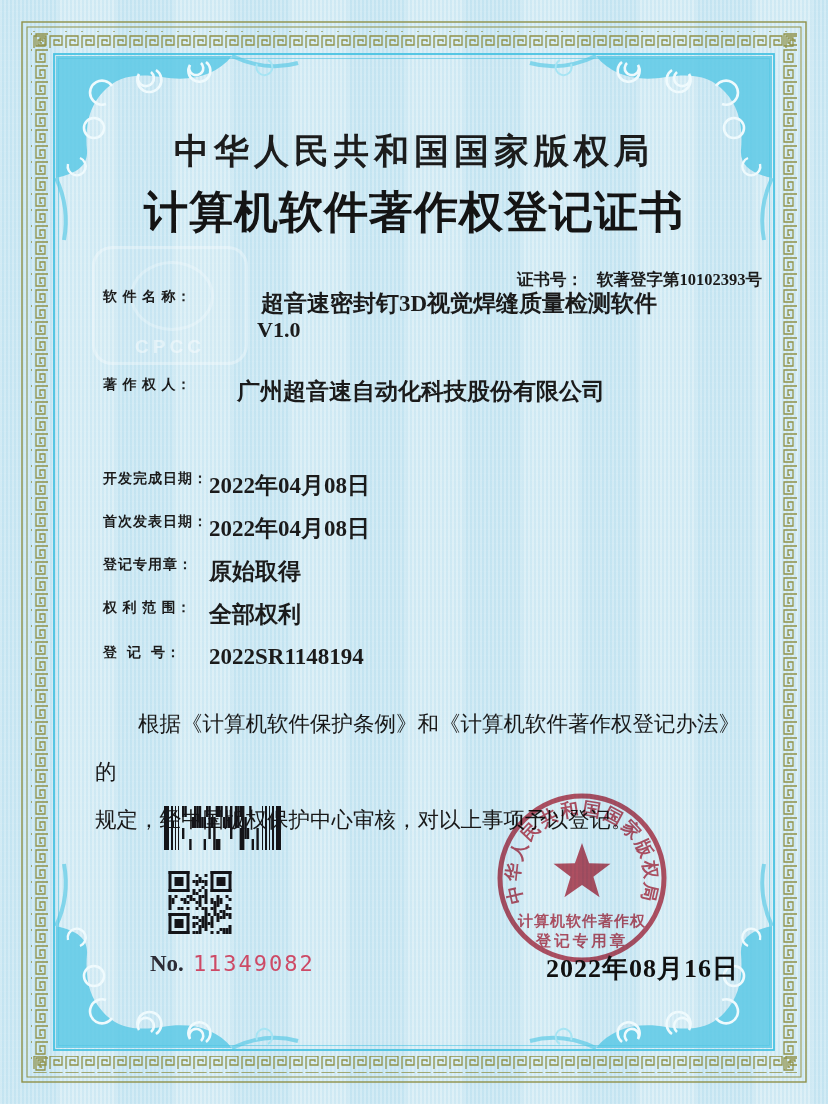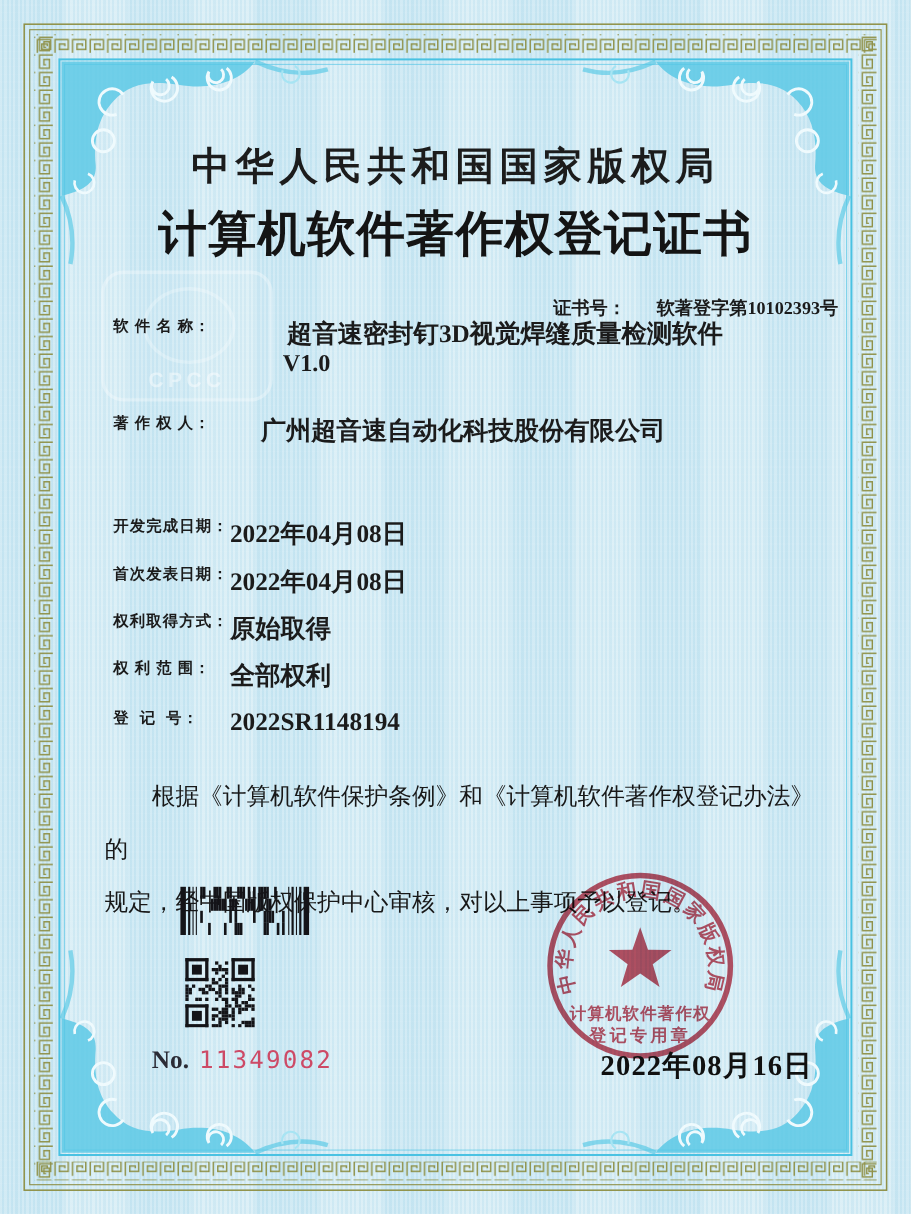--- a/index.html
+++ b/index.html
@@ -16,38 +16,38 @@
   .abs{position:absolute;}
   .authority-title{
     top:128px;left:0;width:100%;text-align:center;
     font-size:35px;font-weight:700;letter-spacing:5px;color:#1c1c1c;
   }
   .certificate-title{
     top:183px;left:0;width:100%;text-align:center;
     font-size:44px;font-weight:700;letter-spacing:1px;color:#141414;
   }
   .cert-no-line{top:249px;right:66px;font-size:16.5px;font-weight:700;white-space:pre;}
-  .cert-no-line .lbl{margin-right:28px;}
+  .cert-no-line .lbl{margin-right:14px;}
   .row{position:absolute;left:0;width:100%;}
   .row .label{position:absolute;left:103px;font-size:14px;font-weight:700;white-space:pre;letter-spacing:1px;}
   .row .value{position:absolute;font-size:23px;font-weight:700;white-space:pre;left:var(--vx);}
   #row-name{top:288px;--vx:261px;}
   #row-name .value2{position:absolute;left:257px;top:29px;font-size:22px;font-weight:700;}
   #row-owner{top:376px;--vx:237px;}
   #row-devdate{top:470px;--vx:209px;}
   #row-pubdate{top:513px;--vx:209px;}
   #row-acq{top:556px;--vx:209px;}
   #row-scope{top:599px;--vx:209px;}
   #row-regno{top:644px;--vx:209px;}
   .statement{top:700px;left:95px;width:655px;font-size:21.5px;font-weight:400;line-height:48px;color:#181818;}
   .statement .l1{text-indent:2em;}
   .barcode{left:163px;top:806px;}
   .qrcode{left:167px;top:871px;}
   .serial{top:951px;left:138px;font-size:23px;}
-  .serial .no{color:#2b2b35;font-weight:700;margin-right:9px;}
+  .serial .no{color:#2b2b35;font-weight:700;margin-right:9px;padding-left:12px;}
   .serial .num{font-family:"DejaVu Sans Mono", monospace;font-size:22px;color:#cd4a66;letter-spacing:2px;}
   .issue-date{top:951px;left:498px;font-size:26px;font-weight:700;letter-spacing:1px;color:#101010;padding-left:48px;}
   .seal{left:480px;top:776px;mix-blend-mode:multiply;}
   .watermark{
     left:92px;top:246px;width:150px;height:113px;border-radius:20px;
     border:3px solid rgba(255,255,255,.55);background:rgba(255,255,255,.12);
     opacity:.55;display:flex;align-items:flex-end;justify-content:center;
   }
   .watermark .wm-text{
     font-family:"Liberation Sans", sans-serif;font-size:19px;font-weight:700;
@@ -124,21 +124,21 @@
   </div>
   <div class="row" id="row-devdate">
     <span class="label">开发完成日期：</span>
     <span class="value">2022年04月08日</span>
   </div>
   <div class="row" id="row-pubdate">
     <span class="label">首次发表日期：</span>
     <span class="value">2022年04月08日</span>
   </div>
   <div class="row" id="row-acq">
-    <span class="label">权利取得方式：</span>
+    <span class="label">登记专用章：</span>
     <span class="value">原始取得</span>
   </div>
   <div class="row" id="row-scope">
     <span class="label">权 利 范 围：</span>
     <span class="value">全部权利</span>
   </div>
   <div class="row" id="row-regno">
     <span class="label">登  记  号：</span>
     <span class="value">2022SR1148194</span>
   </div>

